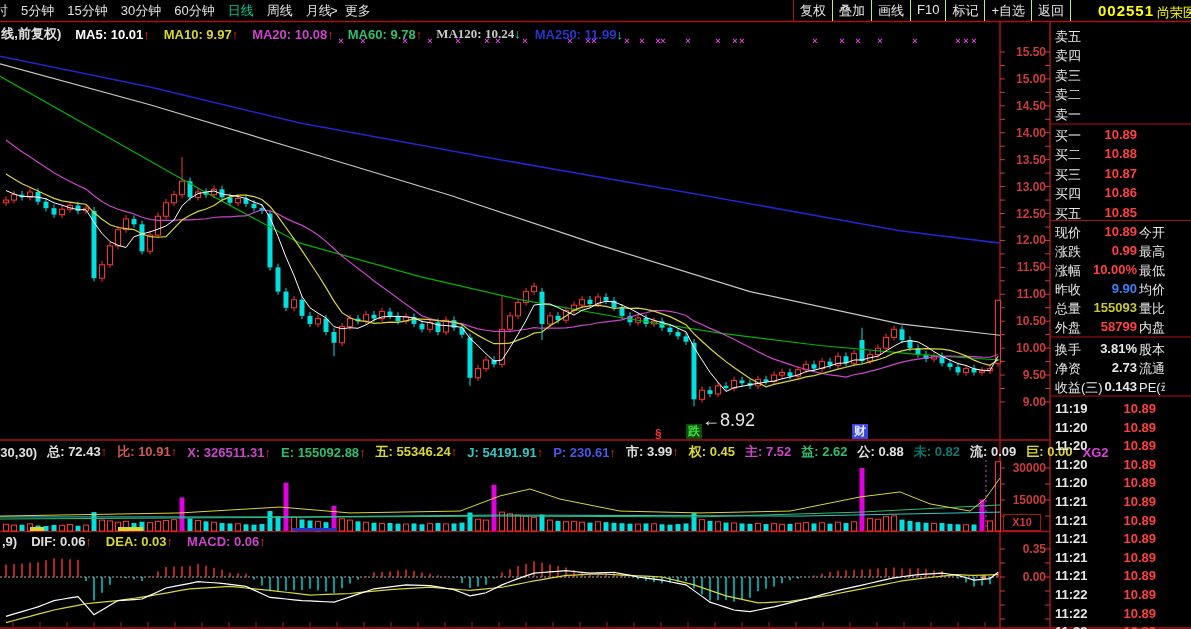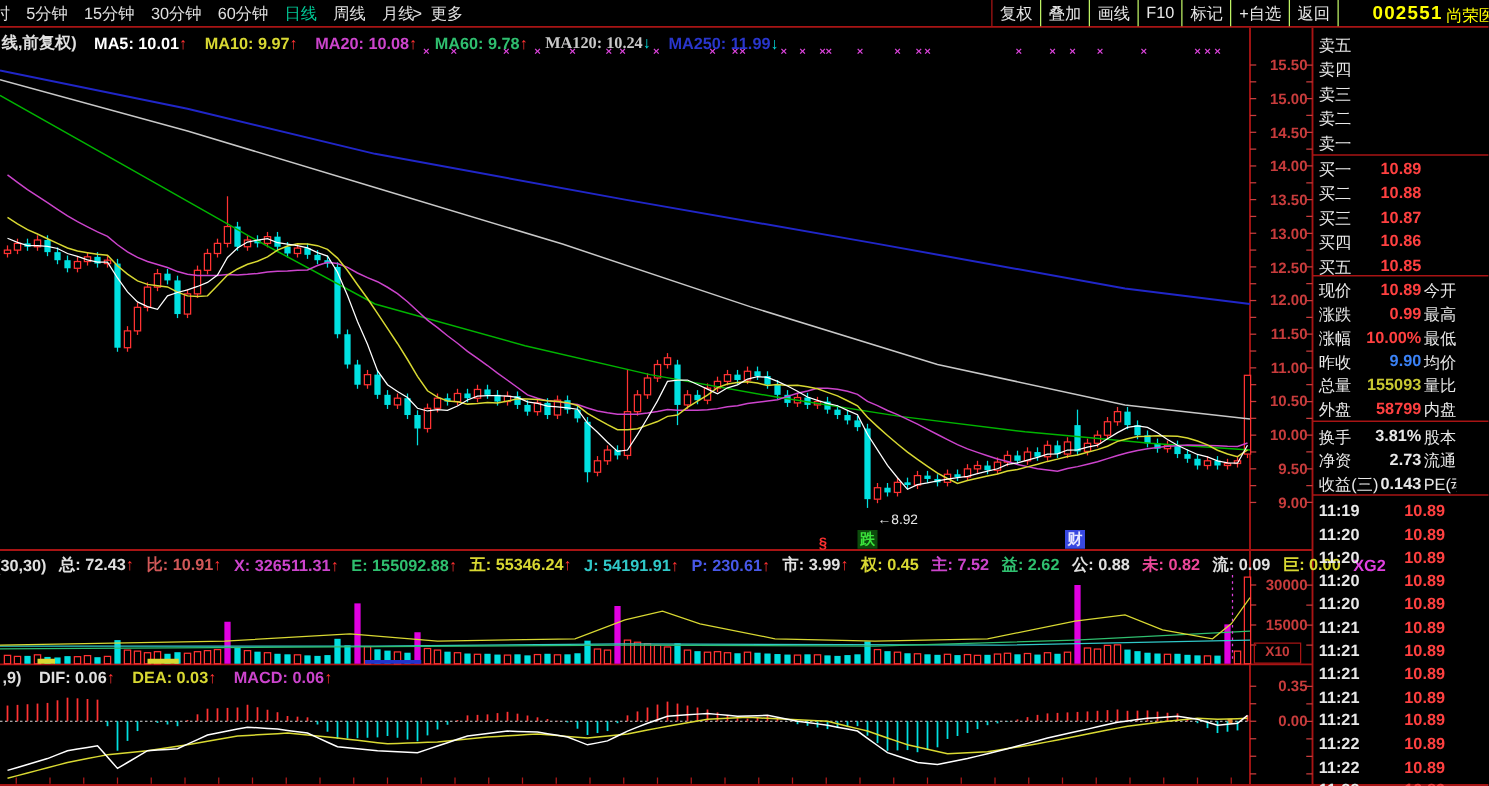--- a/index.html
+++ b/index.html
@@ -32,21 +32,21 @@
   
   #panel{left:1051px;top:22px;width:114px;height:607px;overflow:hidden;}
   .prow{position:absolute;left:0;width:140px;height:18px;font-size:13px;white-space:nowrap;}
   .plab{position:absolute;left:4px;color:#e8e8e8;}
   .plab2{position:absolute;left:88px;color:#e8e8e8;}
   .pval{position:absolute;left:30px;width:56px;text-align:right;font-weight:bold;}
   .pqty{position:absolute;left:116px;color:#c8c832;font-weight:bold;}
   .ptime{position:absolute;left:4px;color:#e8e8e8;font-weight:bold;}
   .ptick{position:absolute;left:50px;width:55px;text-align:right;color:#ff4040;font-weight:bold;}
   
-  #lowlab{left:702px;top:410px;color:#e8e8e8;font-size:11px;}
+  #lowlab{left:702px;top:410px;color:#e8e8e8;font-size:18px;}
   #sect{left:655px;top:427px;color:#ff3030;font-size:12px;font-weight:bold;}
   .badge{position:absolute;font-size:12px;font-weight:bold;padding:0 2px;height:15px;line-height:15px;}
   #badgefall{left:686px;top:424px;background:#0c4c0c;color:#3ce43c;}
   #badgecai{left:852px;top:424px;background:#3848e0;color:#e8e8ff;}
 </style>
 </head>
 <body>
 
 <div id="stage">
 
@@ -760,21 +760,21 @@
       <span class="hitem" style="color: rgb(204, 68, 204);">X: 326511.31<span class="arrow-up">↑</span></span>
       <span class="hitem" style="color: rgb(47, 191, 111);">E: 155092.88<span class="arrow-up">↑</span></span>
       <span class="hitem" style="color: rgb(216, 216, 50);">五: 55346.24<span class="arrow-up">↑</span></span>
       <span class="hitem" style="color: rgb(48, 200, 200);">J: 54191.91<span class="arrow-up">↑</span></span>
       <span class="hitem" style="color: rgb(72, 88, 232);">P: 230.61<span class="arrow-up">↑</span></span>
       <span class="hitem" style="color: rgb(224, 224, 224);">市: 3.99<span class="arrow-up">↑</span></span>
       <span class="hitem" style="color: rgb(216, 216, 50);">权: 0.45</span>
       <span class="hitem" style="color: rgb(204, 68, 204);">主: 7.52</span>
       <span class="hitem" style="color: rgb(47, 191, 111);">益: 2.62</span>
       <span class="hitem" style="color: rgb(224, 224, 224);">公: 0.88</span>
-      <span class="hitem" style="color: #ec4899;">未: 0.82</span>
+      <span class="hitem" style="color: #0f766e;">未: 0.82</span>
       <span class="hitem" style="color: rgb(224, 224, 224);">流: 0.09</span>
       <span class="hitem" style="color: rgb(216, 216, 50);">巨: 0.00</span>
       <span class="hitem" style="color: rgb(224, 64, 224);">XG2</span>
     </div>
   <div id="macdhdr" class="abs hdr">
     <span class="pfx">,9)</span>
   <span class="hitem" style="color: rgb(224, 224, 224);">DIF: 0.06<span class="arrow-up">↑</span></span>
       <span class="hitem" style="color: rgb(216, 216, 50);">DEA: 0.03<span class="arrow-up">↑</span></span>
       <span class="hitem" style="color: rgb(204, 68, 204);">MACD: 0.06<span class="arrow-up">↑</span></span>
     </div>

